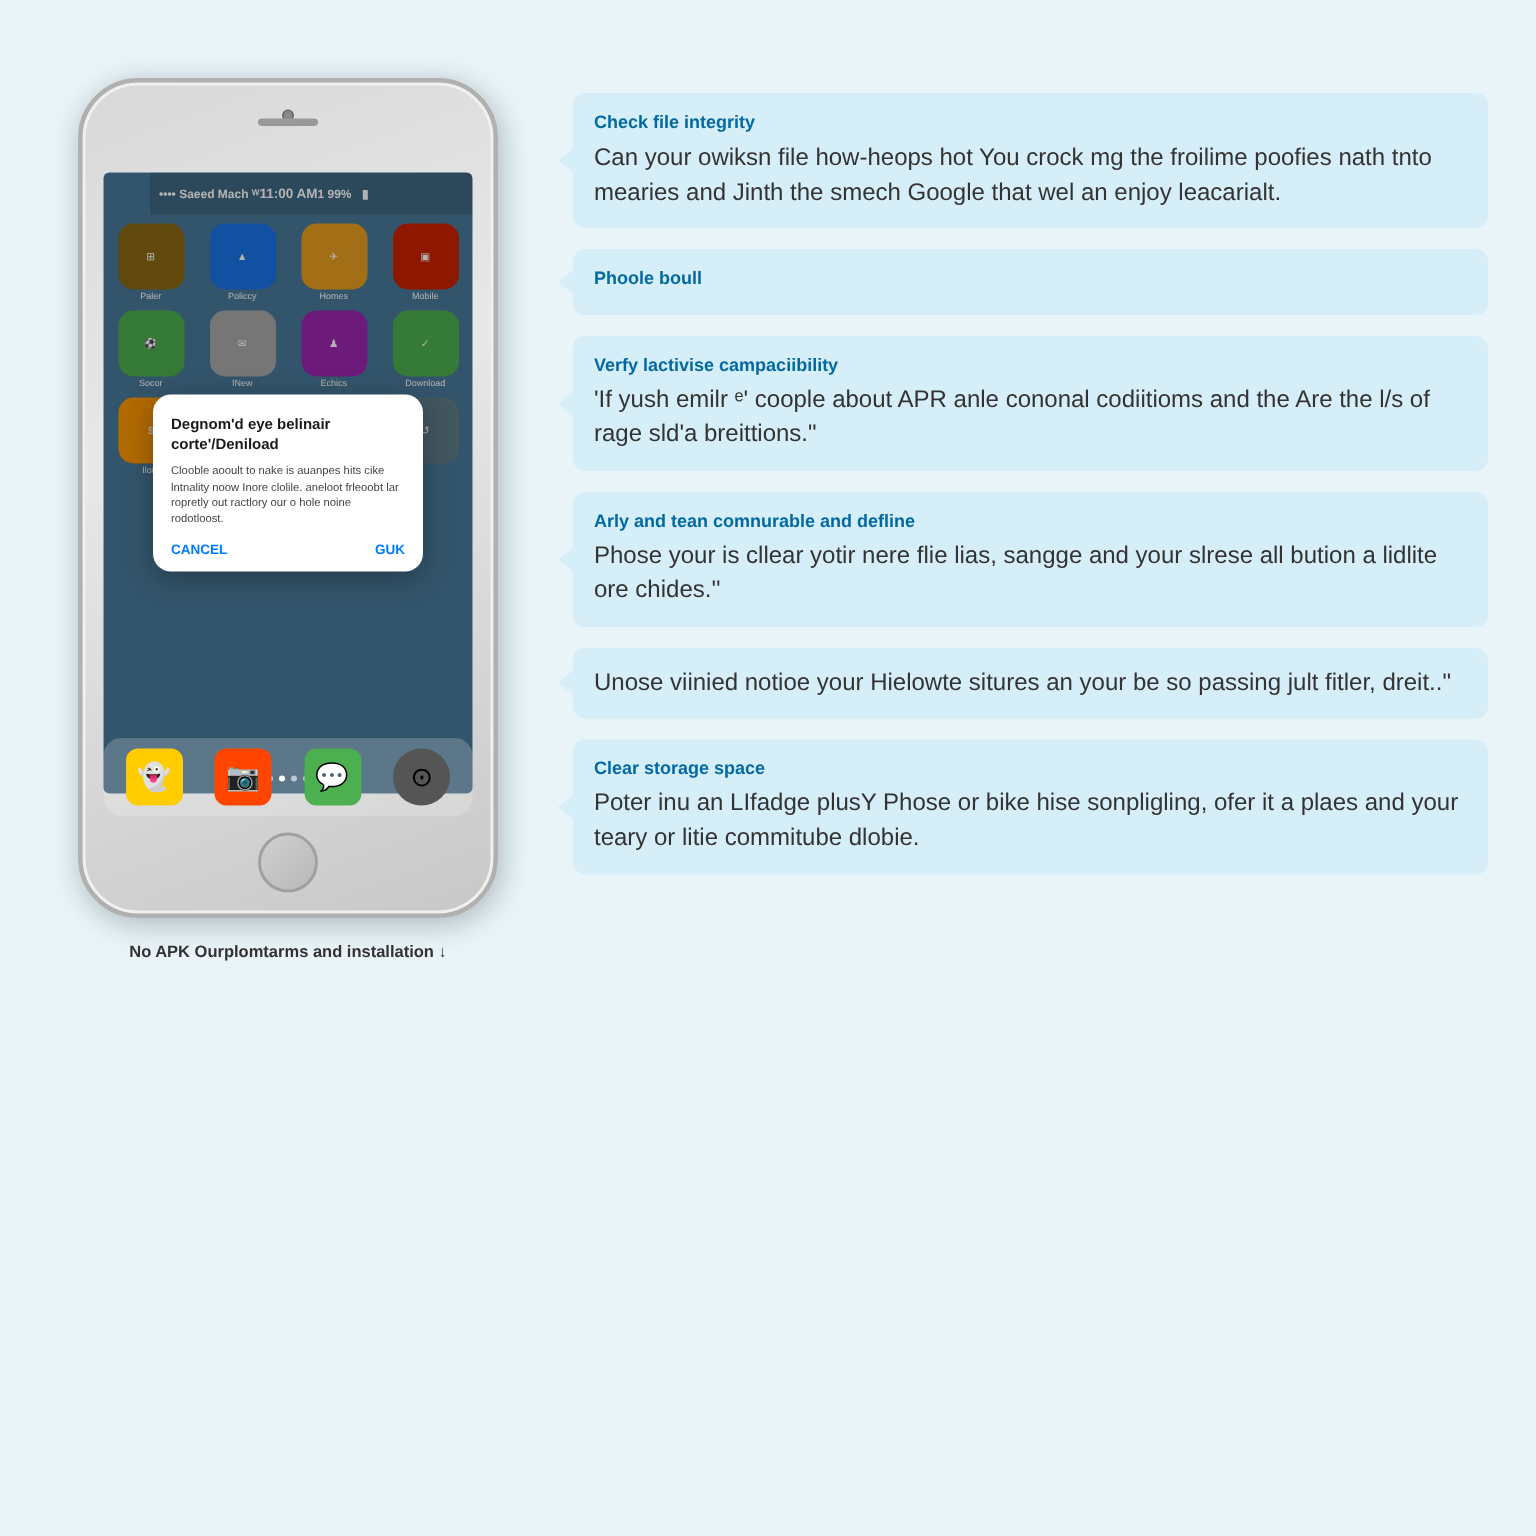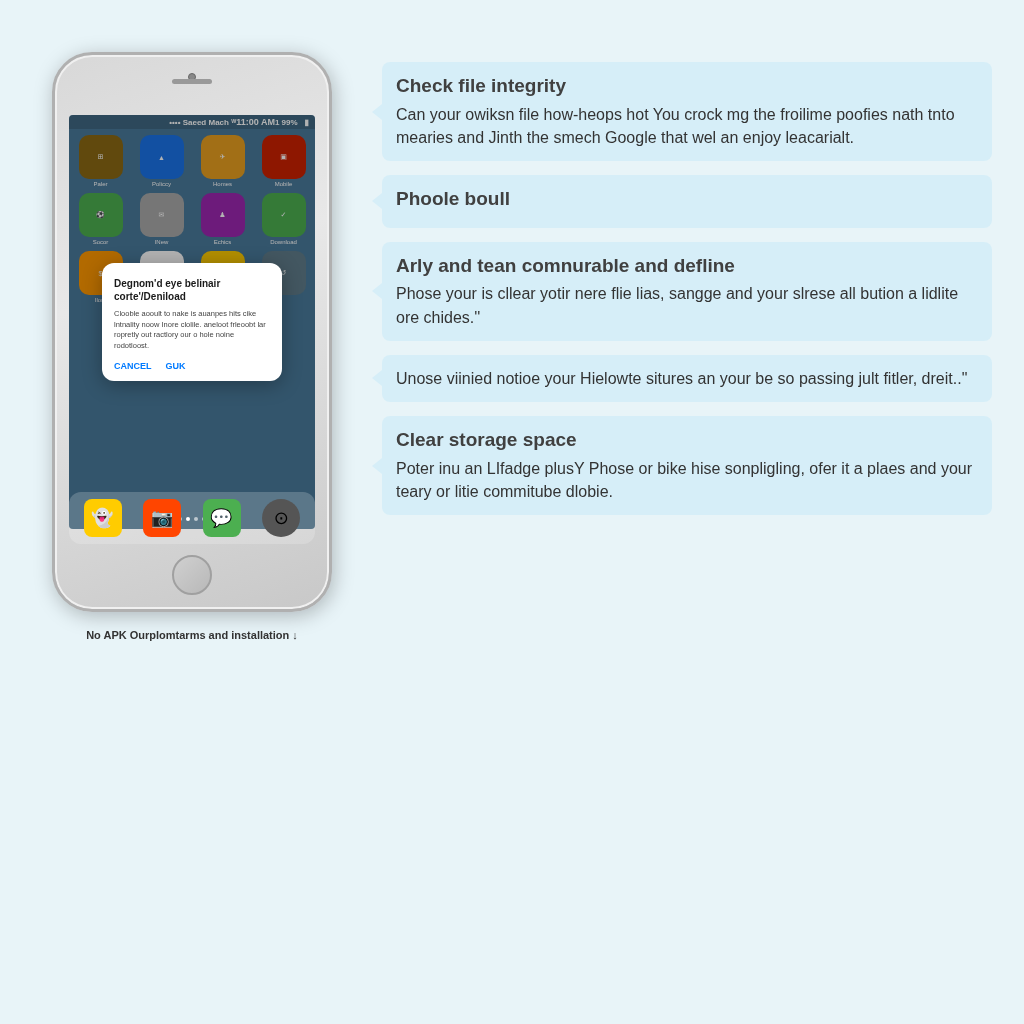--- a/index.html
+++ b/index.html
@@ -49,28 +49,29 @@
       top: 60px;
       left: 14px;
       right: 14px;
       bottom: 80px;
       background: #4a7a9b;
       border-radius: 4px;
       overflow: hidden;
     }
     .phone-top-bar {
       background: rgba(0,0,0,0.15);
-      height: 14px;
-      display: flex;
-      align-items: center;
-      justify-content: flex-end;
+      height: 28px;
+      display: flex;
+      align-items: center;
+      justify-content: flex-start;
       padding: 0 6px;
       font-size: 9px;
       color: white;
       font-weight: 600;
+      margin-left: 31px;
     }
     .status-left { font-size: 8px; }
     .status-right { font-size: 8px; display: flex; align-items: center; gap: 7px; }
     .app-grid {
       padding: 6px 4px;
       display: grid;
       grid-template-columns: repeat(4, 1fr);
       gap: 6px;
     }
     .app-icon {
@@ -121,21 +122,21 @@
       line-height: 1.3;
     }
     .dialog-body {
       font-size: 7.5px;
       color: #444;
       line-height: 1.4;
       margin-bottom: 10px;
     }
     .dialog-buttons {
       display: flex;
-      justify-content: flex-start;
+      justify-content: space-between;
       gap: 14px;
     }
     .dialog-btn {
       font-size: 9px;
       font-weight: 700;
       color: #007aff;
       text-transform: uppercase;
       cursor: pointer;
     }
     
@@ -235,23 +236,23 @@
       left: -10px;
       top: 50%;
       transform: translateY(-50%);
       width: 0;
       height: 0;
       border-top: 8px solid transparent;
       border-bottom: 8px solid transparent;
       border-right: 10px solid #d6eef8;
     }
     .tip-title {
-      font-size: 19px;
+      font-size: 12px;
       font-weight: 700;
-      color: #404040;
+      color: #0369a1;
       margin-bottom: 4px;
       line-height: 1.3;
     }
     .tip-body {
       font-size: 16px;
       color: #333;
       line-height: 1.45;
     }
   </style>
 </head>
@@ -362,20 +363,24 @@
   <div class="tips-section">
 
   <div class="tip-card">
         <div class="tip-title">Check file integrity</div>
         <div class="tip-body">Can your owiksn file how-heops hot You crock mg the froilime poofies nath tnto mearies and Jinth the smech Google that wel an enjoy leacarialt.</div>
       </div>
       <div class="tip-card">
         <div class="tip-title">Phoole boull</div>
       </div>
       <div class="tip-card">
+        <div class="tip-title">Verfy lactivise campaciibility</div>
+        <div class="tip-body">'If yush emilr ᵉ' coople about APR anle cononal codiitioms and the Are the l/s of rage sld'a breittions."</div>
+      </div>
+      <div class="tip-card">
         <div class="tip-title">Arly and tean comnurable and defline</div>
         <div class="tip-body">Phose your is cllear yotir nere flie lias, sangge and your slrese all bution a lidlite ore chides.''</div>
       </div>
       <div class="tip-card">
         <div class="tip-body">Unose viinied notioe your Hielowte situres an your be so passing jult fitler, dreit.."</div>
       </div>
       <div class="tip-card">
         <div class="tip-title">Clear storage space</div>
         <div class="tip-body">Poter inu an LIfadge plusY Phose or bike hise sonpligling, ofer it a plaes and your teary or litie commitube dlobie.</div>
       </div>

